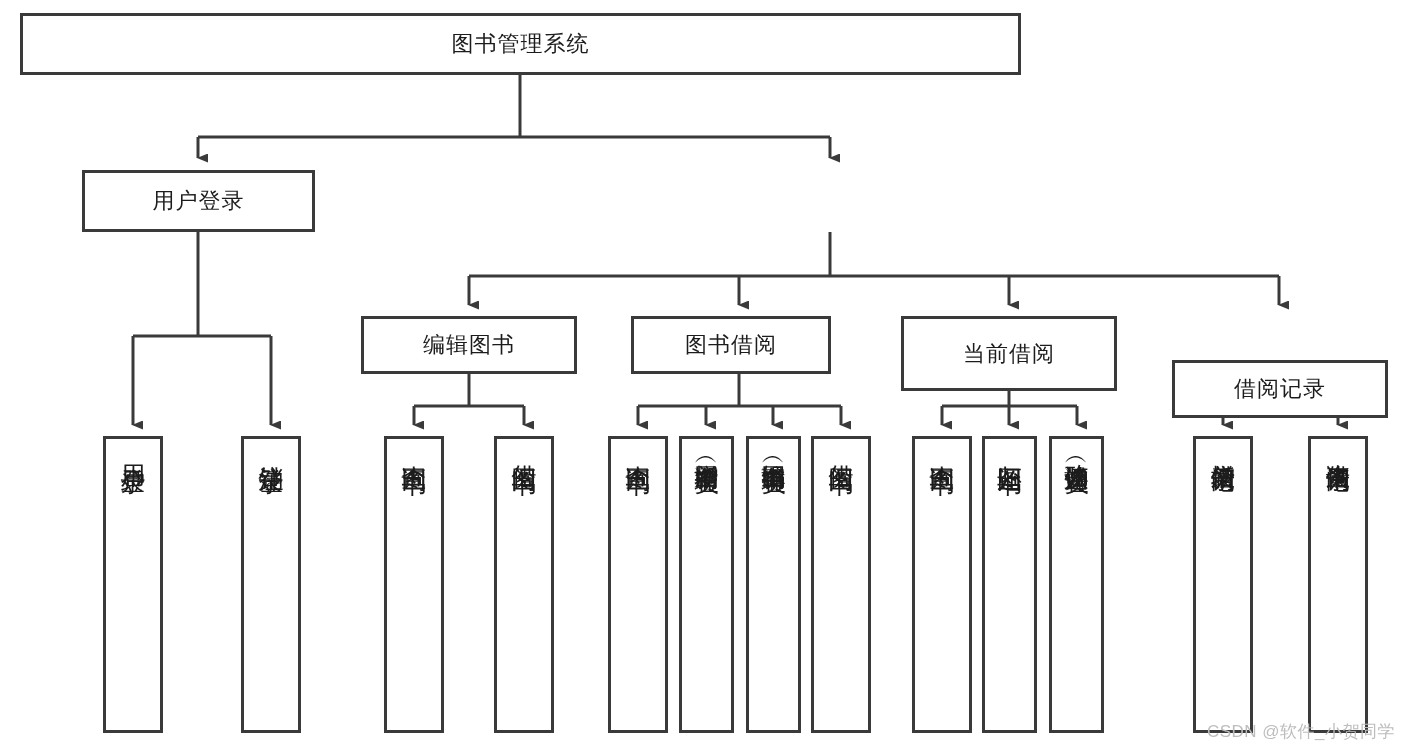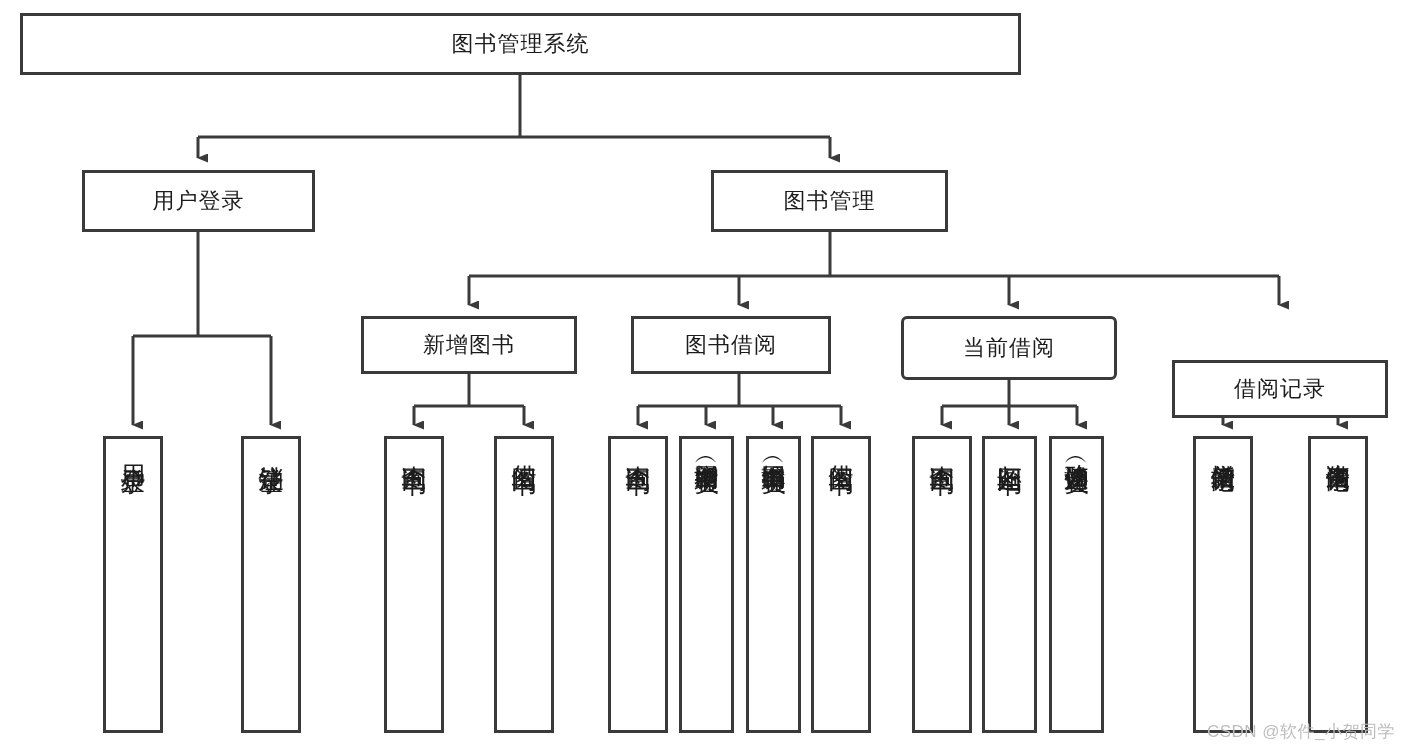--- a/index.html
+++ b/index.html
@@ -128,33 +128,30 @@
   </svg>
 
   <div class="node h-node" style="left:20px; top:13px; width:1001px; height:62px;">
     <span class="node-label">图书管理系统</span>
   </div>
 
   <div class="node h-node" style="left:82px; top:170px; width:233px; height:62px;">
     <span class="node-label">用户登录</span>
   </div>
 
-  <div class="node h-node" style="left:711px; top:170px; width:237px; height:62px;">
-    <span class="node-label">图书管理</span>
-  </div>
 
   <div class="node h-node" style="left:361px; top:316px; width:216px; height:58px;">
-    <span class="node-label">新增图书</span>
+    <span class="node-label">编辑图书</span>
   </div>
 
   <div class="node h-node" style="left:631px; top:316px; width:200px; height:58px;">
     <span class="node-label">图书借阅</span>
   </div>
 
-  <div class="node h-node" style="left:901px; top:316px; width:216px; height:64px;border-radius:6px;">
+  <div class="node h-node" style="left:901px; top:316px; width:216px; height:75px;">
     <span class="node-label">当前借阅</span>
   </div>
 
   <div class="node h-node" style="left:1172px; top:316px; width:216px; height:58px;margin-top:44px;">
     <span class="node-label">借阅记录</span>
   </div>
 
   <div class="node v-node" style="left:103px; top:436px; width:60px; height:297px;">
     <span class="node-label">用户登录</span>
   </div>

